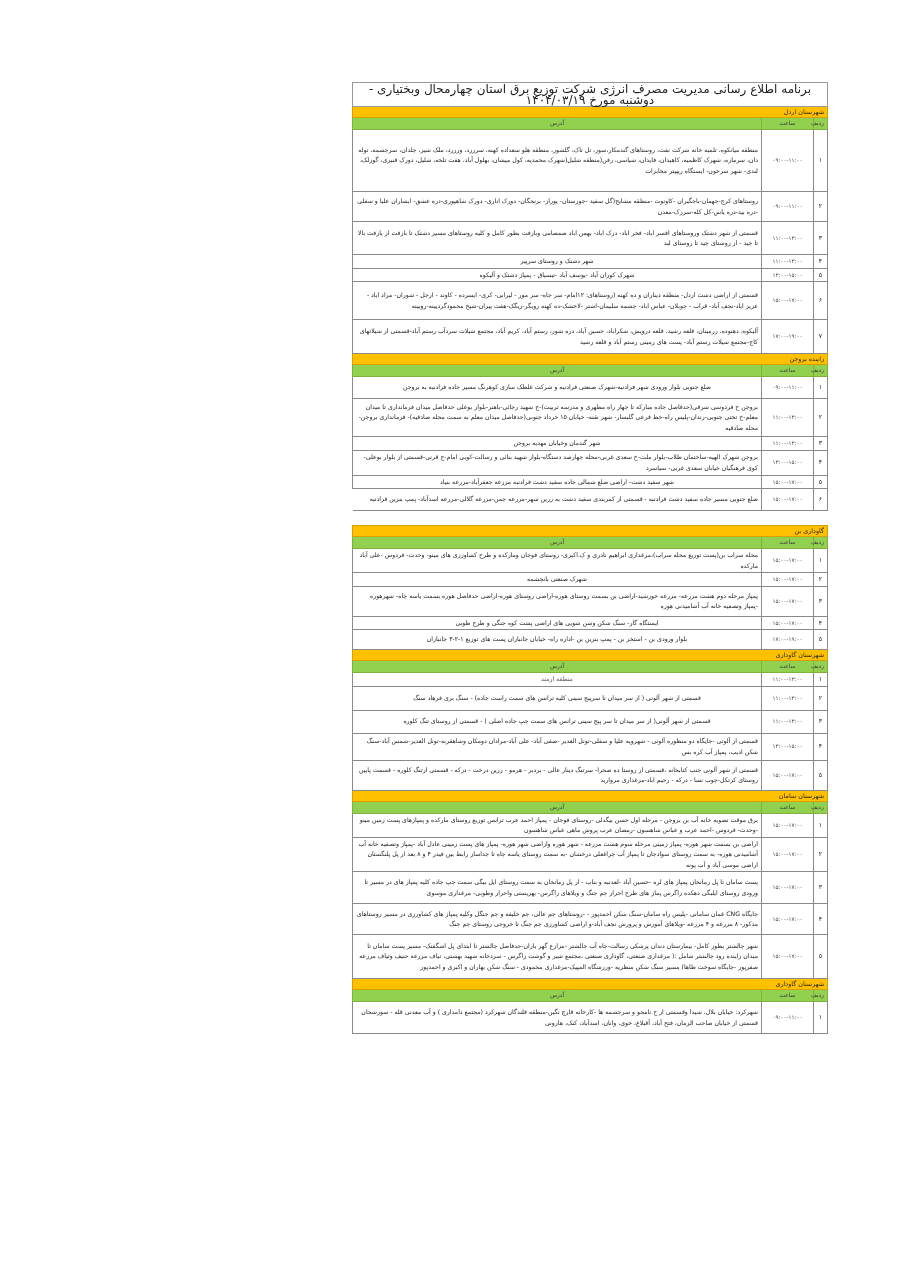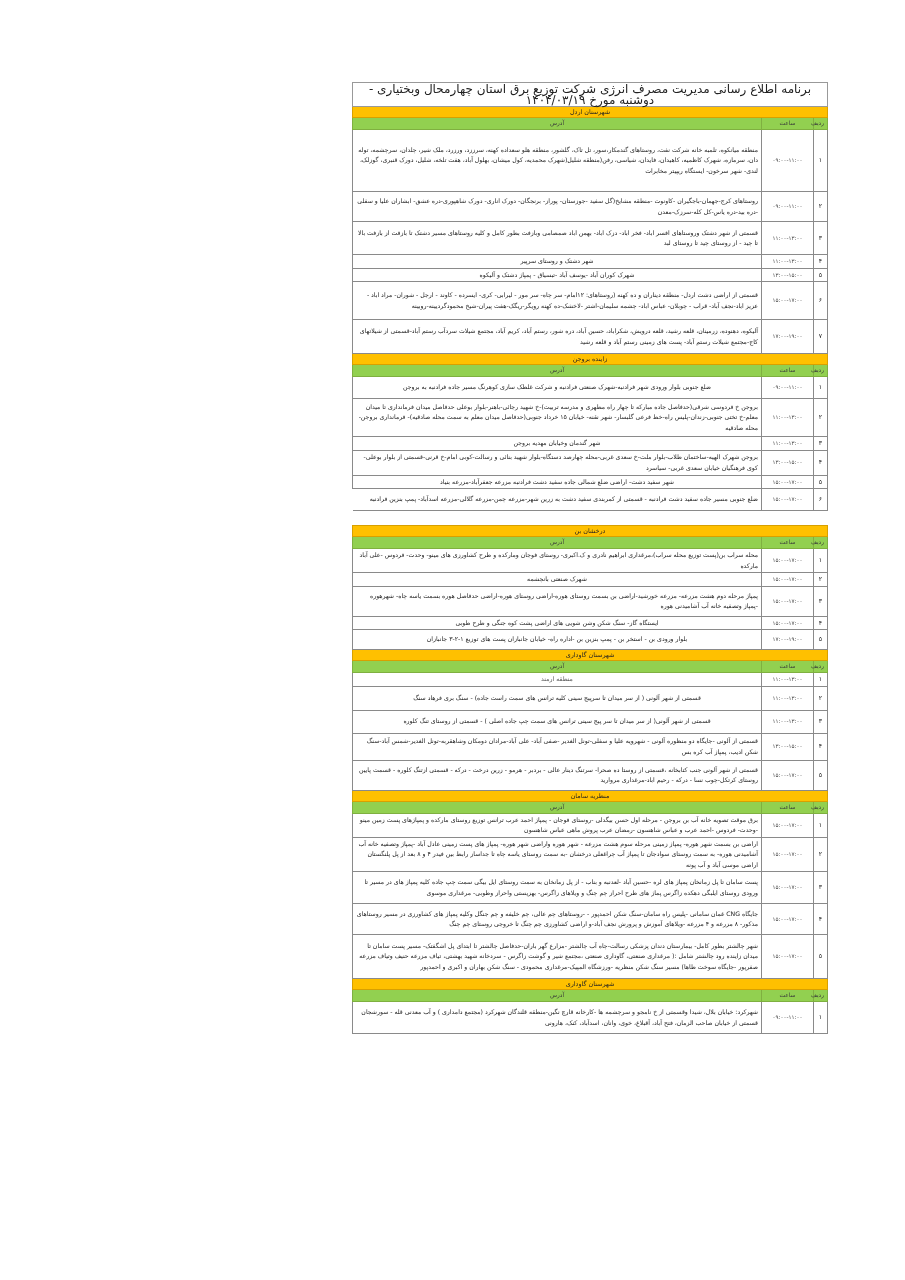--- a/index.html
+++ b/index.html
@@ -5,21 +5,21 @@
   html, body { margin:0; padding:0; background:#ffffff; }
   body { width:905px; height:1280px; position:relative; overflow:hidden;
          font-family:"DejaVu Sans", sans-serif; color:#222; }
   #doc { position:absolute; left:352px; top:82px; width:476px; direction:rtl; }
   table { border-collapse:collapse; width:476px; table-layout:fixed; }
   td { border:1px solid #8a8a8a; font-size:6.2px; line-height:10.5px; padding:1px 3px;
        vertical-align:middle; text-align:right; }
   .col-num { width:14px; text-align:center; }
   .col-time { width:52px; text-align:center; font-size:5.6px; color:#444; }
   .title-row td { text-align:center; font-size:12px; height:12px; border-color:#999; }
-  .county-row td { background:#ffc000; text-align:center; font-weight:normal; height:8px; line-height:8px; font-size:6.4px; border-color:#d8a000;margin-top:40px; }
+  .county-row td { background:#ffc000; text-align:right; font-weight:normal; height:8px; line-height:8px; font-size:6.4px; border-color:#d8a000;margin-top:40px; }
   .hdr-row td { background:#92d050; text-align:center; height:9px; line-height:9px; font-size:5.8px; color:#3a3a3a; border-color:#7fb040; }
   .addr { text-align:right; }
   .addr.center { text-align:center; }
   .gap td { border:none; height:12px; }
   .overflow-row td.addr { border-left:none; white-space:nowrap; overflow:visible; }
   .dim { color:#555; }
 </style>
 </head>
 <body>
 
@@ -112,21 +112,21 @@
         </tr>
         <tr class="overflow-row" style="height: 22px;">
           <td class="col-num">۶</td>
           <td class="col-time">۱۵:۰۰-۱۷:۰۰</td>
           <td class="addr">ضلع جنوبی مسیر جاده سفید دشت فرادنبه - قسمتی از کمربندی سفید دشت به زرین شهر-مزرعه چمن-مزرعه گلالی-مزرعه اسدآباد- پمپ بنزین فرادنبه</td>
         </tr>
         <tr class="gap">
           <td colspan="3"></td>
         </tr>
         <tr class="county-row">
-          <td colspan="3">درخشان بن</td>
+          <td colspan="3">گاوداری بن</td>
         </tr>
         <tr class="hdr-row">
           <td class="col-num">ردیف</td>
           <td class="col-time">ساعت</td>
           <td>آدرس</td>
         </tr>
         <tr style="height: 20px;">
           <td class="col-num">۱</td>
           <td class="col-time">۱۵:۰۰-۱۷:۰۰</td>
           <td class="addr">محله سراب بن(پست توزیع محله سراب)،مرغداری ابراهیم نادری و ک.اکبری- روستای فوجان ومارکده و طرح کشاورزی های مینو- وحدت- فردوس -علی آباد مارکده</td>
@@ -178,21 +178,21 @@
           <td class="col-num">۴</td>
           <td class="col-time">۱۳:۰۰-۱۵:۰۰</td>
           <td class="addr">قسمتی از آلونی -جایگاه دو منظوره آلونی - شهرویه علیا و سفلی-تونل الغدیر -صفی آباد- علی آباد-مرادان دومکان وشاهقربه-تونل الغدیر-شمس آباد-سنگ شکن ادیب، پمپاژ آب کره بس</td>
         </tr>
         <tr style="height: 30px;">
           <td class="col-num">۵</td>
           <td class="col-time">۱۵:۰۰-۱۷:۰۰</td>
           <td class="addr">قسمتی از شهر آلونی جنب کتابخانه ،قسمتی از روستا ده صحرا- سرتنگ دینار عالی - بردبر - هرمو - زرین درخت - درکه - قسمتی ازتنگ کلوره - قسمت پایین روستای کرتکل-چوب نسا - درکه - رحیم اباد-مرغداری مروارید</td>
         </tr>
         <tr class="county-row">
-          <td colspan="3">منظریه سامان</td>
+          <td colspan="3">شهرستان سامان</td>
         </tr>
         <tr class="hdr-row">
           <td class="col-num">ردیف</td>
           <td class="col-time">ساعت</td>
           <td>آدرس</td>
         </tr>
         <tr style="height: 24px;">
           <td class="col-num">۱</td>
           <td class="col-time">۱۵:۰۰-۱۷:۰۰</td>
           <td class="addr">برق موقت تصویه خانه آب بن بروجن - مرحله اول حسن بیگدلی -روستای فوجان - پمپاژ احمد عرب ترانس توزیع روستای مارکده و پمپاژهای پست زمین مینو -وحدت- فردوس -احمد عرب و عباس شاهسون -رمضان عرب پروش ماهی عباس شاهسون</td>

